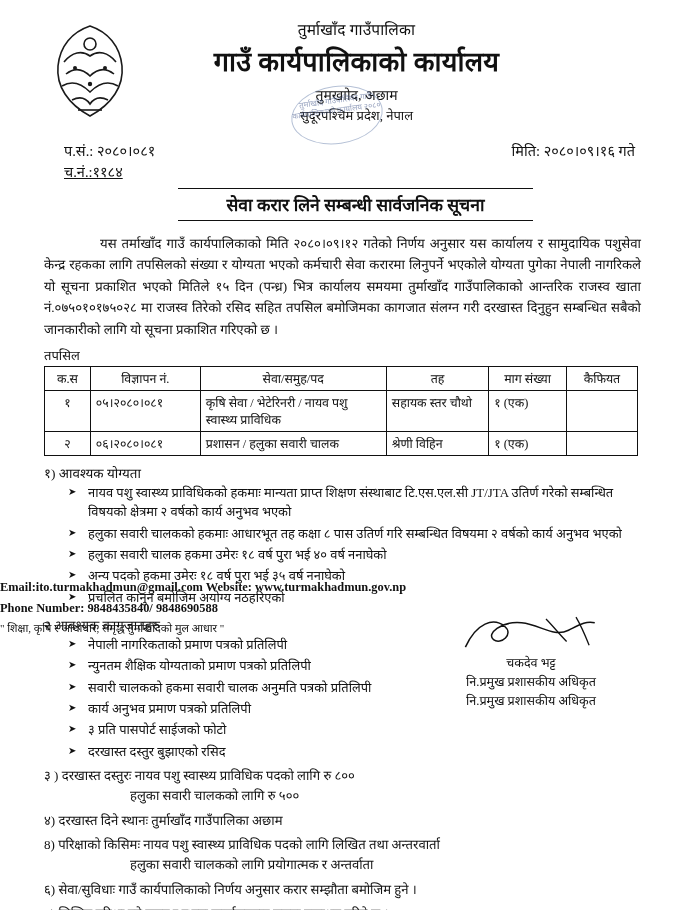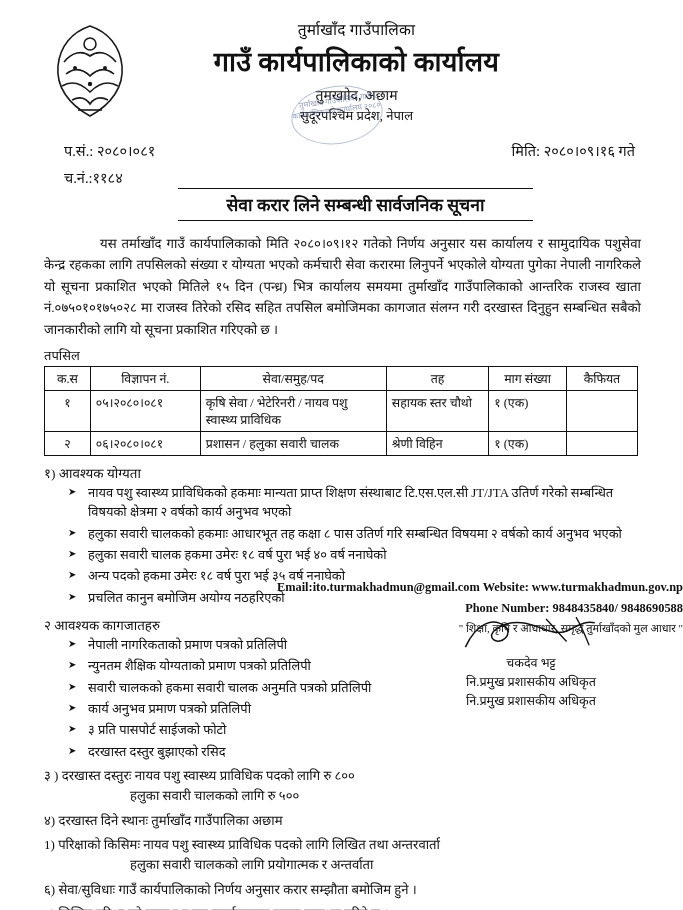--- a/index.html
+++ b/index.html
@@ -37,21 +37,21 @@
     width:92px;height:58px;border:1.5px solid #7a8fb5;border-radius:50%;
     transform:rotate(-8deg);
     color:#42568a;text-align:center;font-size:8px;line-height:1.25;
     padding-top:9px;box-sizing:border-box;
   }
   
   .refrow{
     position:relative;height:44px;font-size:14.5px;
   }
   .ref-left{position:absolute;left:64px;top:0;}
-  .ref-left .r2{margin-top:7px;}
+  .ref-left .r2{margin-top:1px;text-decoration:underline;}
   .ref-right{position:absolute;right:48px;top:0;font-size:14.5px;}
   
   .titlebar{
     margin:4px 150px 0 178px;
     border-top:1.6px solid #111;border-bottom:1.6px solid #111;
     text-align:center;padding:3px 0 4px 0;
     font-size:17.5px;font-weight:bold;
   }
   
   .para{
@@ -89,21 +89,21 @@
   .sub-ind{margin-left:86px;}
   
   .sigblock{
     position:absolute;right:52px;top:612px;width:200px;text-align:center;
     font-size:12.6px;line-height:1.5;
   }
   .sigscribble{height:42px;}
   .sigscribble svg{display:block;margin:0 auto;}
   
   .footer{
-    position:absolute;left:0;right:0;bottom:10px;text-align:right;font-size:12.4px;
+    position:absolute;left:0;right:0;bottom:10px;text-align:left;font-size:12.4px;
     line-height:1.7;
   }
   .footer .f1{font-weight:bold;}
   .footer .f2{font-weight:bold;}
   .footer .f3{font-size:11px;}
 </style>
 </head>
 <body>
 
 <div class="page">
@@ -209,21 +209,21 @@
   </div>
 
   <div class="numline">
     <div>३ ) दरखास्त दस्तुरः नायव पशु स्वास्थ्य प्राविधिक पदको लागि रु ८००</div>
     <div class="sub-ind">हलुका सवारी चालकको लागि रु ५००</div>
   </div>
   <div class="numline">
     <div>४) दरखास्त दिने स्थानः तुर्माखाँद गाउँपालिका अछाम</div>
   </div>
   <div class="numline">
-    <div>1) परिक्षाको किसिमः नायव पशु स्वास्थ्य प्राविधिक पदको लागि लिखित तथा अन्तरवार्ता</div>
+    <div>8) परिक्षाको किसिमः नायव पशु स्वास्थ्य प्राविधिक पदको लागि लिखित तथा अन्तरवार्ता</div>
     <div class="sub-ind">हलुका सवारी चालकको लागि प्रयोगात्मक  र अन्तर्वाता</div>
   </div>
   <div class="numline">
     <div>६) सेवा/सुविधाः गाउँ कार्यपालिकाको निर्णय अनुसार करार सम्झौता बमोजिम हुने ।</div>
   </div>
   <div class="numline">
     <div>७) लिखित परिक्षा हुने समय र स्थानः कार्यालयबाट सूचना प्रकाशन गरिने छ ।</div>
   </div>
 
   <div class="sigblock">

